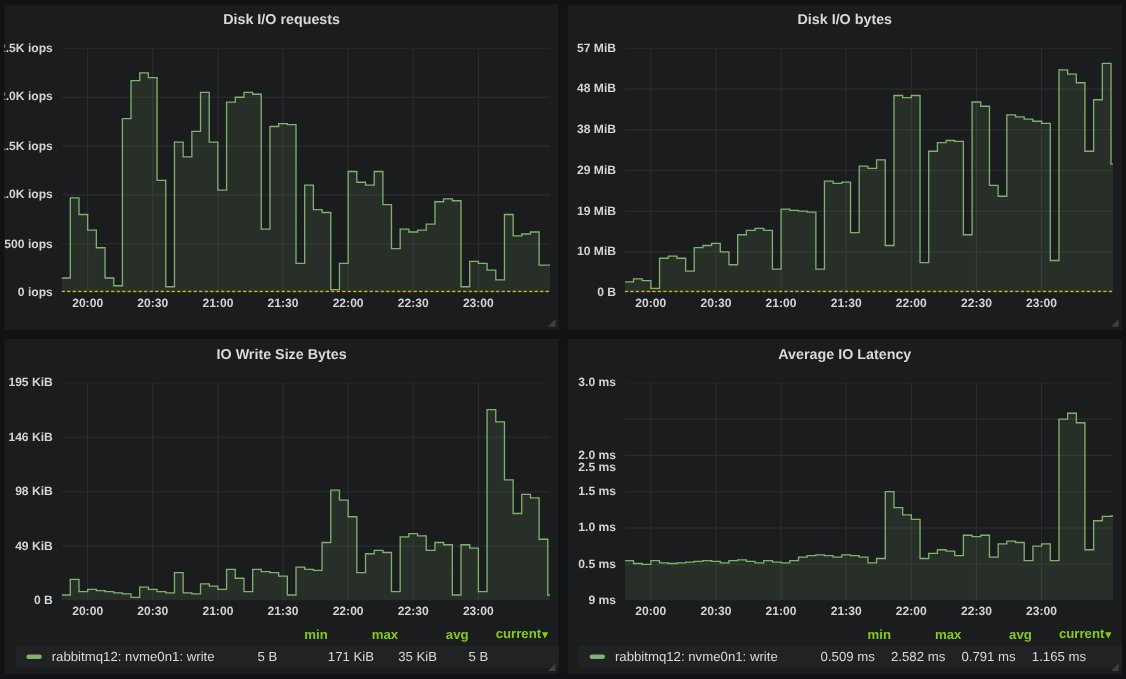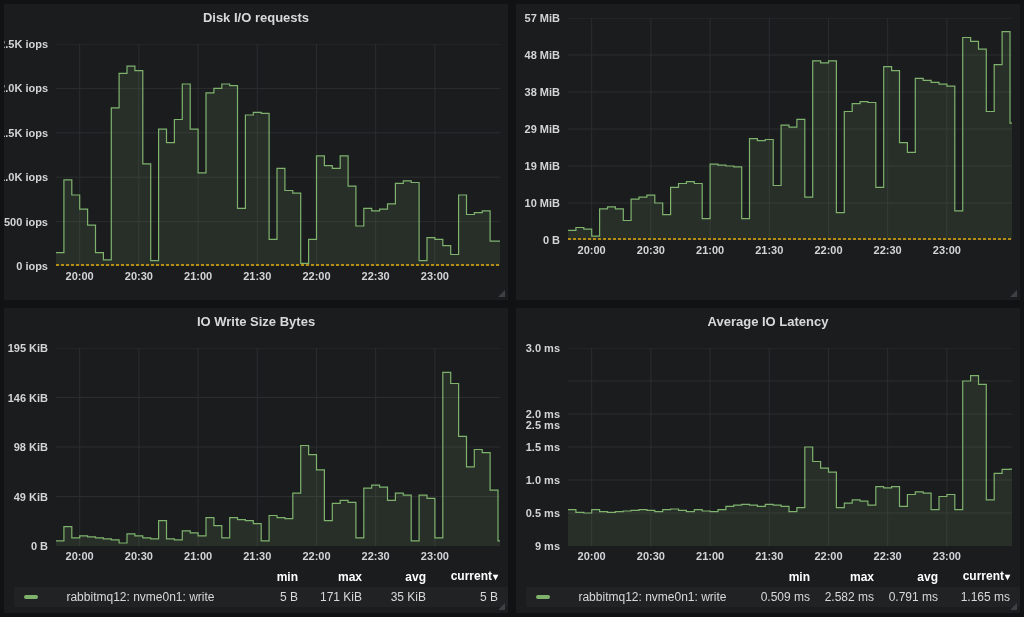--- a/index.html
+++ b/index.html
@@ -29,31 +29,31 @@
     position:absolute;right:8px;transform:translateY(-50%);
     font-size:11px;font-weight:700;color:#d3d4d6;white-space:nowrap;
   }
   .x-axis{position:relative;height:18px;margin-top:3px}
   .xtick{
     position:absolute;top:1px;transform:translateX(-50%);
     font-size:11px;font-weight:700;color:#d3d4d6;white-space:nowrap;
   }
   .legend{margin-top:2px;font-size:12px;line-height:14px}
   .legend-head{display:flex;justify-content:flex-end;padding-right:10px;height:15px;align-items:center}
-  .lh{width:64px;text-align:right;color:#ffffff;font-weight:700;cursor:pointer;white-space:nowrap}
+  .lh{width:64px;text-align:right;color:#84cc16;font-weight:700;cursor:pointer;white-space:nowrap}
   .lh.current{width:72px}
   .caret{margin-left:1px;font-size:10px}
   .legend-row{
     display:flex;align-items:center;
     background:#212224;margin:3px 0 0 10px;padding:3px 10px;
     color:#d8d9da;cursor:pointer;
   }
   .swatch{width:14px;height:4px;border-radius:2px;background:#7eb26d;margin-right:9px;flex:none}
-  .series-name{flex:1;text-align:center;white-space:nowrap;overflow:hidden}
-  .lv{width:64px;text-align:right;white-space:nowrap}
+  .series-name{flex:1;text-align:left;white-space:nowrap;overflow:hidden}
+  .lv{width:64px;text-align:left;white-space:nowrap}
   .lv.current{width:72px}
   .resize-handle{
     position:absolute;right:3px;bottom:3px;width:0;height:0;
     border-left:7px solid transparent;border-bottom:7px solid #3d4045;
     cursor:nwse-resize;
   }
 </style>
 </head>
 <body>
 
@@ -96,20 +96,21 @@
             <div class="xtick" style="left: 58.6667%;">22:00</div>
             <div class="xtick" style="left: 72%;">22:30</div>
             <div class="xtick" style="left: 85.3333%;">23:00</div>
           </div>
       </div>
     </div>
     <div class="resize-handle"></div>
   </section>
 
   <section class="panel">
+    <h2 class="panel-title">Disk I/O bytes</h2>
     <div class="plot-row tall">
       <div class="y-axis">
           <div class="ytick" style="top: 0%;">57 MiB</div>
           <div class="ytick" style="top: 16.6667%;">48 MiB</div>
           <div class="ytick" style="top: 33.3333%;">38 MiB</div>
           <div class="ytick" style="top: 50%;">29 MiB</div>
           <div class="ytick" style="top: 66.6667%;">19 MiB</div>
           <div class="ytick" style="top: 83.3333%;">10 MiB</div>
           <div class="ytick" style="top: 100%;">0 B</div>
         </div>

